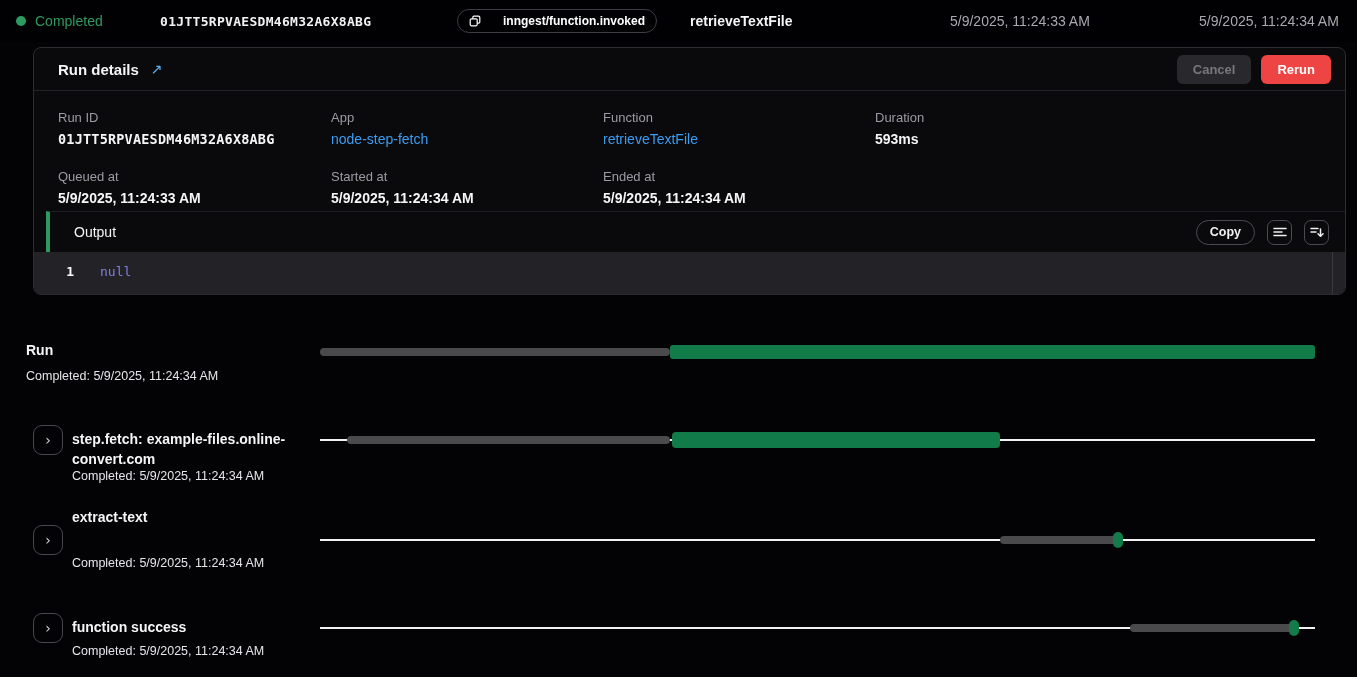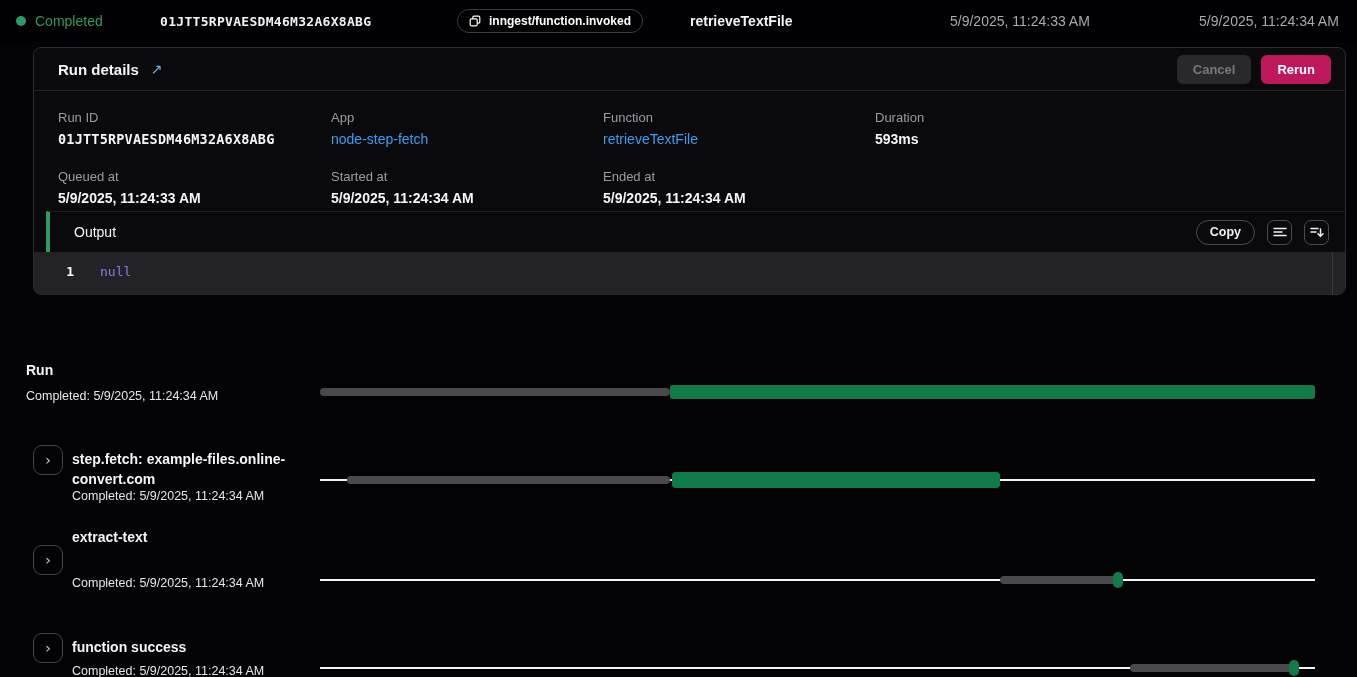--- a/index.html
+++ b/index.html
@@ -6,35 +6,35 @@
   html,body { background:#030305; }
   body { font-family:"Liberation Sans", sans-serif; }
   .screen { position:relative; width:1357px; height:677px; background:#030305; overflow:hidden; color:#fff; }
 
   
   .topbar { position:absolute; left:0; top:0; width:100%; height:42px; background:#010103; }
   .topbar > * { position:absolute; top:50%; transform:translateY(-50%); white-space:nowrap;justify-content:space-between; }
   .status { left:16px; display:flex; align-items:center; gap:9px; color:#2c9b63; font-size:14px; font-weight:500; }
   .dot { width:10px; height:10px; border-radius:50%; background:#2c9b63; display:inline-block; }
   .runid { left:160px; font-family:"DejaVu Sans Mono", monospace; font-size:13px; font-weight:700; color:#f2f2f4; letter-spacing:.3px; }
-  .badge { left:457px; display:flex; align-items:center; gap:8px; border:1px solid #3d3d44; border-radius:999px; padding:4px 11px; font-size:12px; font-weight:700; color:#fff; background:transparent; cursor:pointer; }
+  .badge { left:457px; display:flex; align-items:center; gap:22px; border:1px solid #3d3d44; border-radius:999px; padding:4px 11px; font-size:12px; font-weight:700; color:#fff; background:transparent; cursor:pointer; }
   .badge svg { display:block; }
   .fnname { left:690px; font-size:14px; font-weight:600; color:#f5f5f7; }
   .time1 { left:950px; font-size:14px; color:#a9a9b1; }
   .time2 { left:1199px; font-size:14px; color:#a9a9b1; }
 
   
   .card { position:absolute; left:33px; top:47px; width:1313px; height:248px; background:#0a0a0d; border:1px solid #2c2c31; border-radius:8px; overflow:hidden; }
   .card-header { position:relative; height:43px; display:flex; align-items:center; padding:0 14px 0 24px; border-bottom:1px solid #232328; }
   .card-title { font-size:15px; font-weight:600; color:#f5f5f7; }
   .ext-arrow { margin-left:12px; color:#5fb2f2; font-size:14px; cursor:pointer; }
   .header-actions { margin-left:auto; display:flex; gap:10px; }
   .btn { height:29px; padding:0 16px; border-radius:6px; border:none; font-family:inherit; font-size:13px; font-weight:600; cursor:pointer; }
   .btn-cancel { background:#28282d; color:#77777e; }
-  .btn-rerun { background:#be185d; color:#fff; }
+  .btn-rerun { background:#ef4444; color:#fff; }
 
   .details-grid { display:grid; grid-template-columns:273px 272px 272px 1fr; padding:19px 24px 0 24px; row-gap:17px; height:120px; }
   .field-label { font-size:13px; color:#9b9ba3; margin-bottom:6px; }
   .field-value { font-size:14px; font-weight:700; color:#f5f5f7; }
   .v-mono { font-family:"DejaVu Sans Mono", monospace; font-weight:700; font-size:13.5px; letter-spacing:.2px; }
   .v-link { color:#3b9df2; font-weight:400; cursor:pointer; }
 
   .output-header { position:relative; height:41px; display:flex; align-items:center; padding:0 16px 0 24px; border-left:4px solid #2c9b63; border-top:1px solid #1d1d22;margin-left:12px; }
   .output-title { font-size:14px; font-weight:500; color:#f5f5f7; }
   .output-actions { margin-left:auto; display:flex; gap:12px; align-items:center; }
@@ -42,21 +42,21 @@
   .icon-btn { width:25px; height:25px; border-radius:7px; border:1px solid #4a4a51; background:transparent; display:flex; align-items:center; justify-content:center; cursor:pointer; }
 
   .code-area { position:relative; height:43px; background:#232327; border-radius:0 0 8px 8px; }
   .code-line { position:absolute; left:0; top:12px; display:flex; font-family:"DejaVu Sans Mono", monospace; font-size:13px; }
   .ln { width:40px; text-align:right; color:#fafafa; font-weight:700; }
   .code-tok { margin-left:26px; color:#7e7ee2; }
   .code-scrollbar { position:absolute; right:0; top:0; bottom:0; width:13px; border-left:1px solid #3a3a40; }
 
   
   .trace { position:absolute; inset:0; pointer-events:none; }
-  .trace * { pointer-events:auto;margin-top:20px; }
+  .trace * { pointer-events:auto; }
   .t-label { position:absolute; font-size:14px; font-weight:600; color:#f5f5f7; line-height:20px; }
   .t-completed { position:absolute; font-size:12.5px; color:#e6e6ea; }
   .chev-btn { position:absolute; width:30px; height:30px; border-radius:9px; border:1px solid #46464c; background:transparent; color:#d2d2d8; font-size:14px; line-height:1; display:flex; align-items:center; justify-content:center; cursor:pointer; font-family:"DejaVu Sans", sans-serif; }
   .track { position:absolute; left:320px; width:995px; height:18px; }
   .baseline { display:none; position:absolute; left:0; right:0; top:calc(50% - 1px); height:1.5px; background:#f2f2f2; }
   .seg-gray { position:absolute; top:50%; transform:translateY(-50%); height:8px; border-radius:4px; background:#4a4a4d; }
   .seg-green { position:absolute; top:50%; transform:translateY(-50%); height:16px; border-radius:4px; background:#117c4a; }
   .seg-green.dot { width:10px; border-radius:5px; }
   .track-run .seg-green { height:14px; border-radius:3px; }
 </style>

